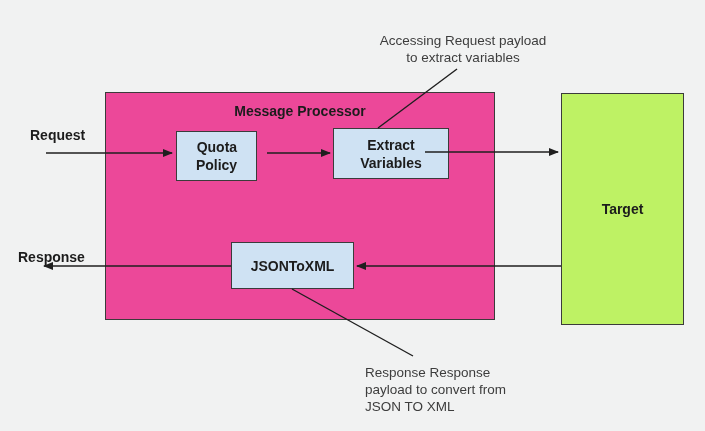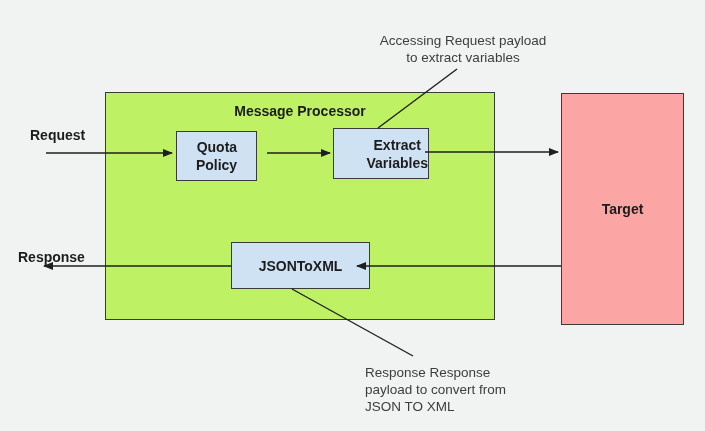--- a/index.html
+++ b/index.html
@@ -30,22 +30,22 @@
   #mp-box {
     left: 105px; top: 92px; width: 390px; height: 228px;
     align-items: flex-start;
   }
   #mp-title {
     padding-top: 9px;
     font-weight: 700;
     font-size: 14px;
   }
   #quota-box    { left: 176px; top: 131px; width: 81px;  height: 50px; text-align: right; }
-  #extract-box  { left: 333px; top: 128px; width: 96px;  height: 51px; justify-content: flex-end; }
-  #json2xml-box { left: 231px; top: 242px; width: 139px; height: 47px; }
+  #extract-box  { left: 333px; top: 128px; width: 116px;  height: 51px; }
+  #json2xml-box { left: 231px; top: 242px; width: 123px; height: 47px; }
   #target-box   { left: 561px; top: 93px;  width: 123px; height: 232px; }
   .flow-label {
     position: absolute;
     font-weight: 700;
     font-size: 14px;
     color: #1c1c1c;
   }
   #request-label  { left: 30px; top: 127px; text-align: center; }
   #response-label { left: 18px; top: 249px; }
   .annotation {
@@ -68,39 +68,39 @@
   #arrow-layer path.connector {
     fill: none;
     stroke-width: 1.4;
   }
 </style>
 </head>
 <body>
 
 <div id="canvas" style="background: rgb(241, 242, 242);">
 
-  <div class="node" id="mp-box" style="background: #bef264;">
+  <div class="node" id="mp-box" style="background: #ec4899;">
     <div id="mp-title">Message Processor</div>
   </div>
 
   <div class="node" id="quota-box" style="background: rgb(207, 226, 243);">
     <span>Quota
 Policy</span>
   </div>
 
   <div class="node" id="extract-box" style="background: rgb(207, 226, 243);">
     <span>Extract
 Variables</span>
   </div>
 
   <div class="node" id="json2xml-box" style="background: rgb(207, 226, 243);">
     <span>JSONToXML</span>
   </div>
 
-  <div class="node" id="target-box" style="background: #fca5a5;">
+  <div class="node" id="target-box" style="background: #bef264;">
     <span>Target</span>
   </div>
 
   <div class="flow-label" id="request-label">Request</div>
 
   <div class="flow-label" id="response-label">Response</div>
 
   <div class="annotation" id="annotation-top">Accessing Request payload
 to extract variables</div>
 

